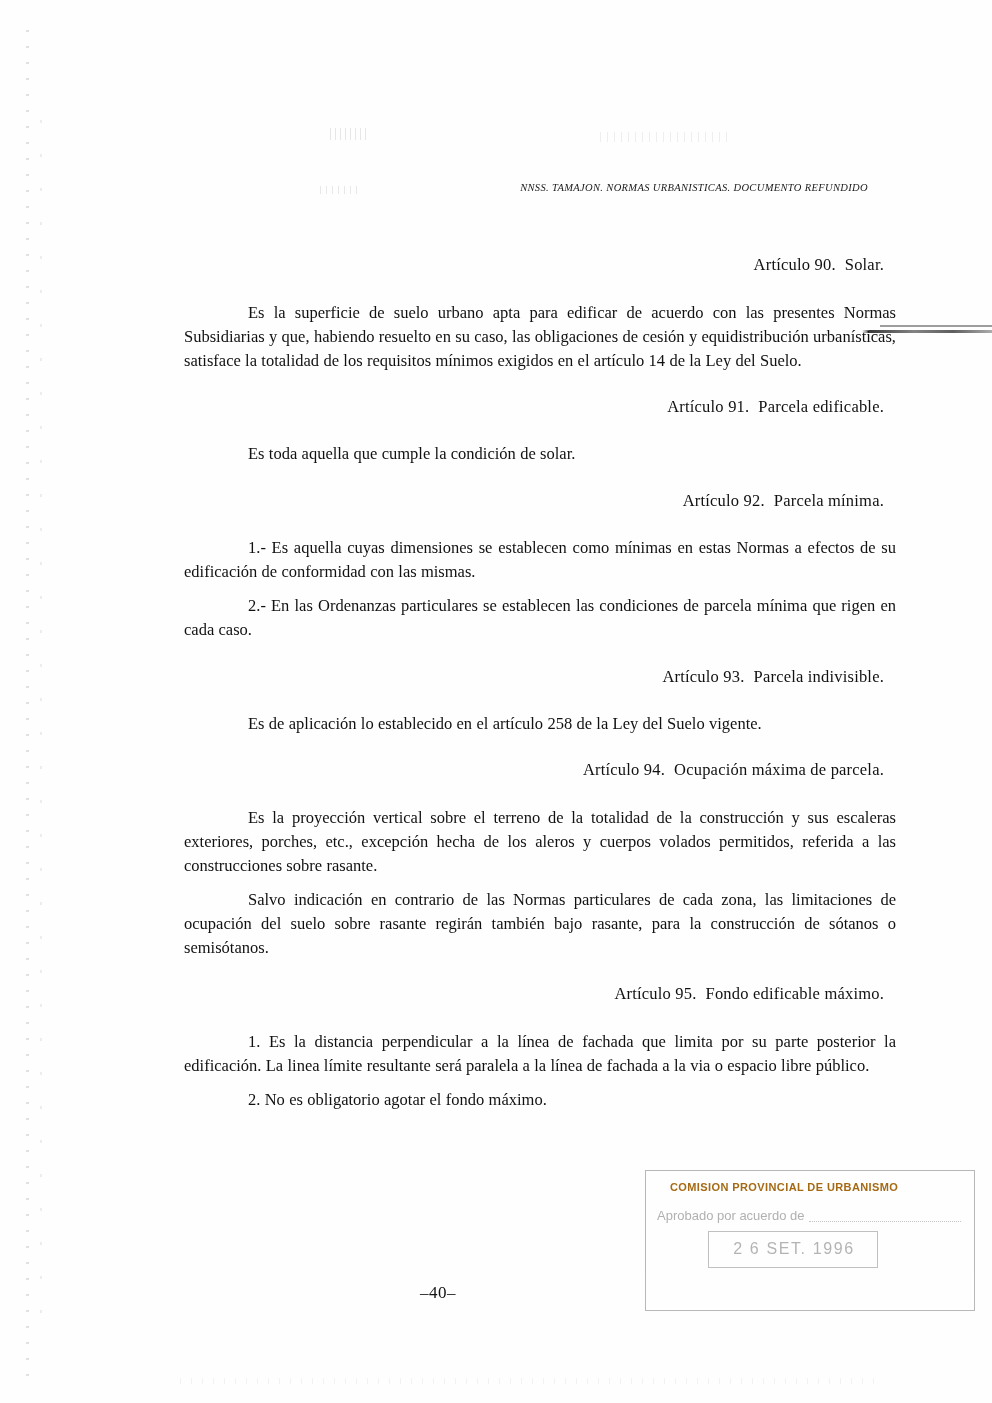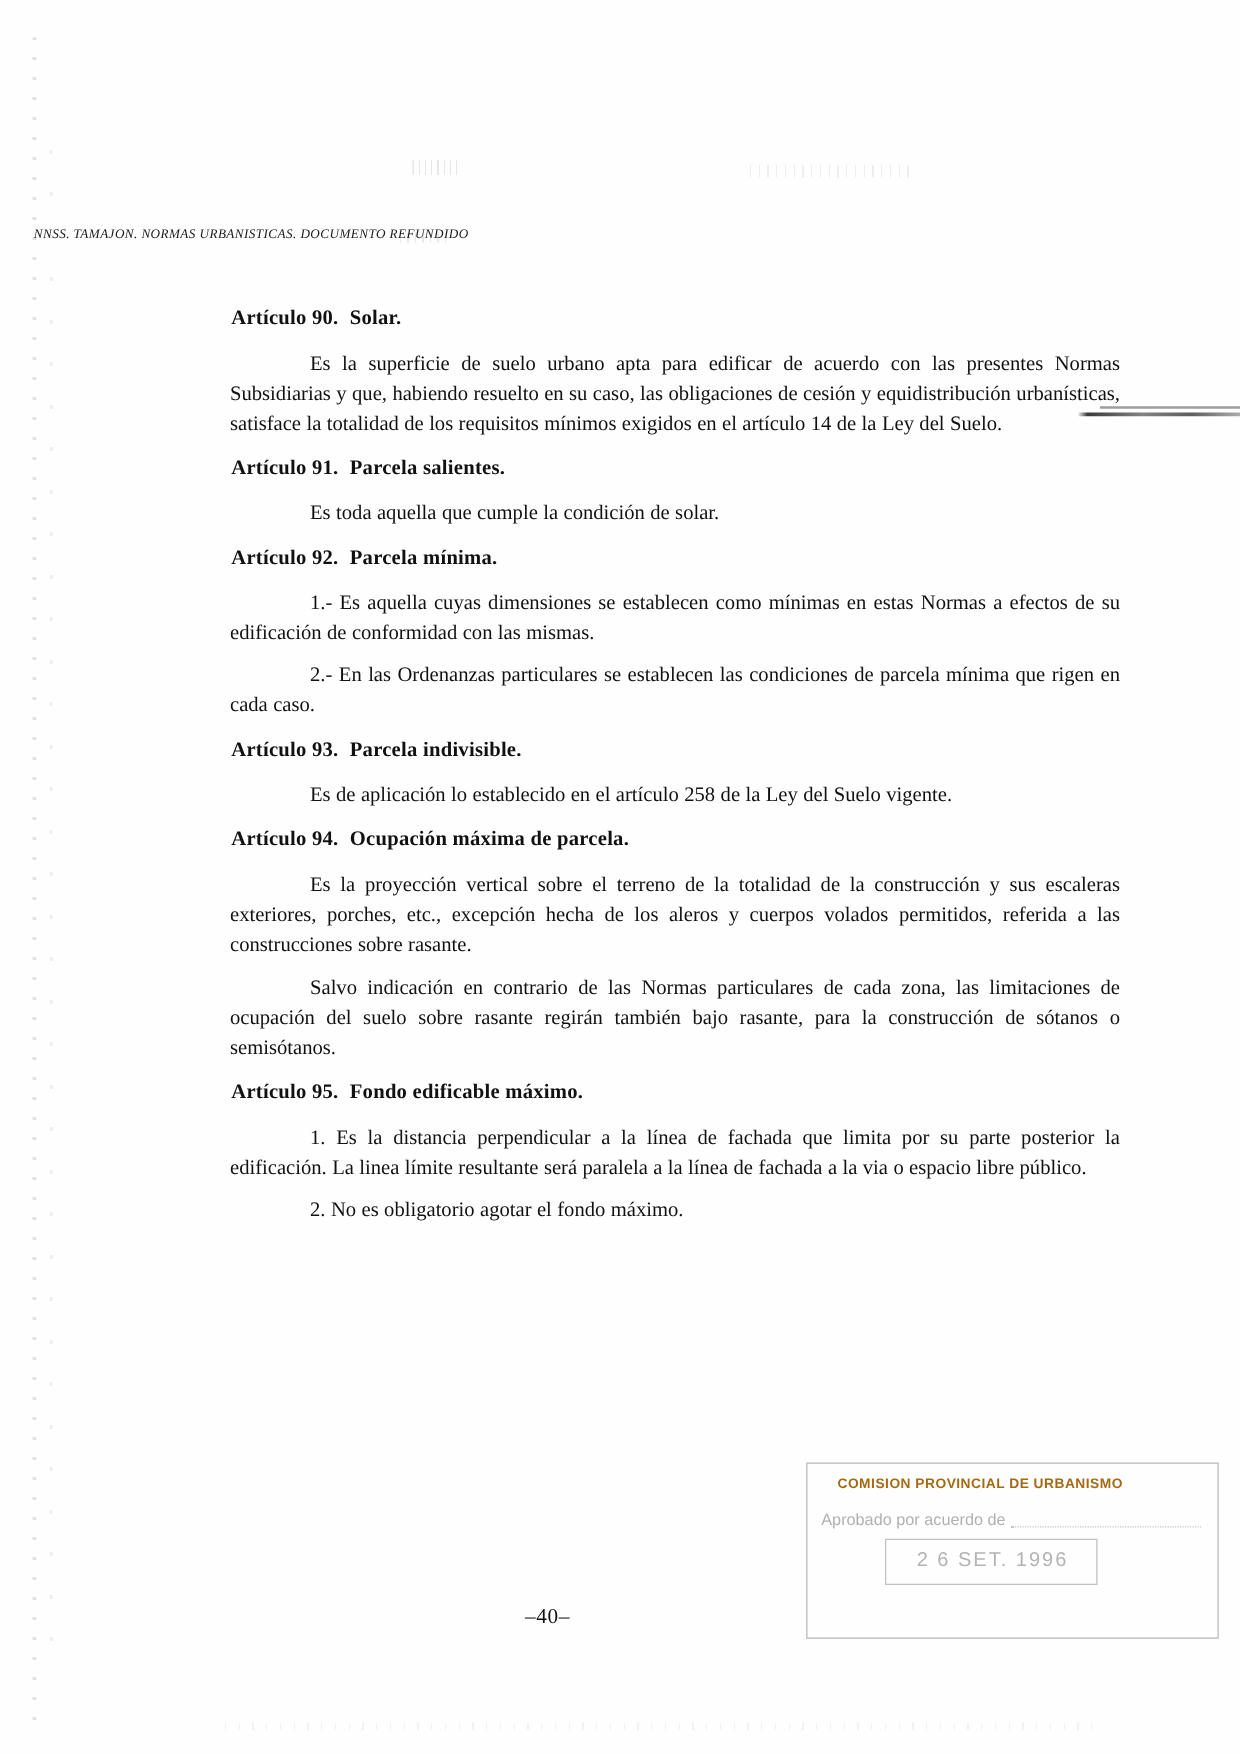--- a/index.html
+++ b/index.html
@@ -22,45 +22,45 @@
     pointer-events: none;
     opacity: .55;
   }
 
   
   .running-head {
     position: absolute;
     top: 182px;
     left: 0;
     width: 868px;
-    text-align: left;
+    text-align: right;
     font-style: italic;
     font-size: 10.5px;
     letter-spacing: .35px;
     color: #1a1a1a;
     font-family: "Liberation Serif", "DejaVu Serif", serif;
-    margin-left: 27px;
   }
 
   
   .content {
     position: absolute;
     top: 232px;
     left: 184px;
     width: 712px;
   }
 
   h2.art {
-    margin: 1px;
+    margin: 12px;
     font-size: 16.5px;
-    font-weight: bold;
+    font-weight: normal;
     letter-spacing: .2px;
     line-height: 1.25;
     padding-top: 11px;
     padding-bottom: 4px;
+    text-align: right;
   }
   h2.art .num { margin-right: 9px; }
 
   p.para {
     margin: 0;
     font-size: 16.5px;
     line-height: 1.46;
     text-align: justify;
     text-indent: 64px;
     padding-top: 9px;
@@ -178,21 +178,21 @@
   <div class="running-head">NNSS. TAMAJON. NORMAS URBANISTICAS. DOCUMENTO REFUNDIDO</div>
 
   <div class="content">
 
     <h2 class="art">
       <span class="num">Artículo 90.</span><span>Solar.</span>
     </h2>
     <p class="para">Es la superficie de suelo urbano apta para edificar de acuerdo con las presentes Normas Subsidiarias y que, habiendo resuelto en su caso, las obligaciones de cesión y equidistribución urbanísticas, satisface la totalidad de los requisitos mínimos exigidos en el artículo 14 de la Ley del Suelo.</p>
 
     <h2 class="art">
-      <span class="num">Artículo 91.</span><span>Parcela salientes.</span>
+      <span class="num">Artículo 91.</span><span>Parcela edificable.</span>
     </h2>
     <p class="para nojust">Es toda aquella que cumple la condición de solar.</p>
 
     <h2 class="art">
       <span class="num">Artículo 92.</span><span>Parcela mínima.</span>
     </h2>
     <p class="para">1.- Es aquella cuyas dimensiones se establecen como mínimas en estas Normas a efectos de su edificación de conformidad con las mismas.</p>
     <p class="para">2.- En las Ordenanzas particulares se establecen las condiciones de parcela mínima que rigen en cada caso.</p>
 
     <h2 class="art">

